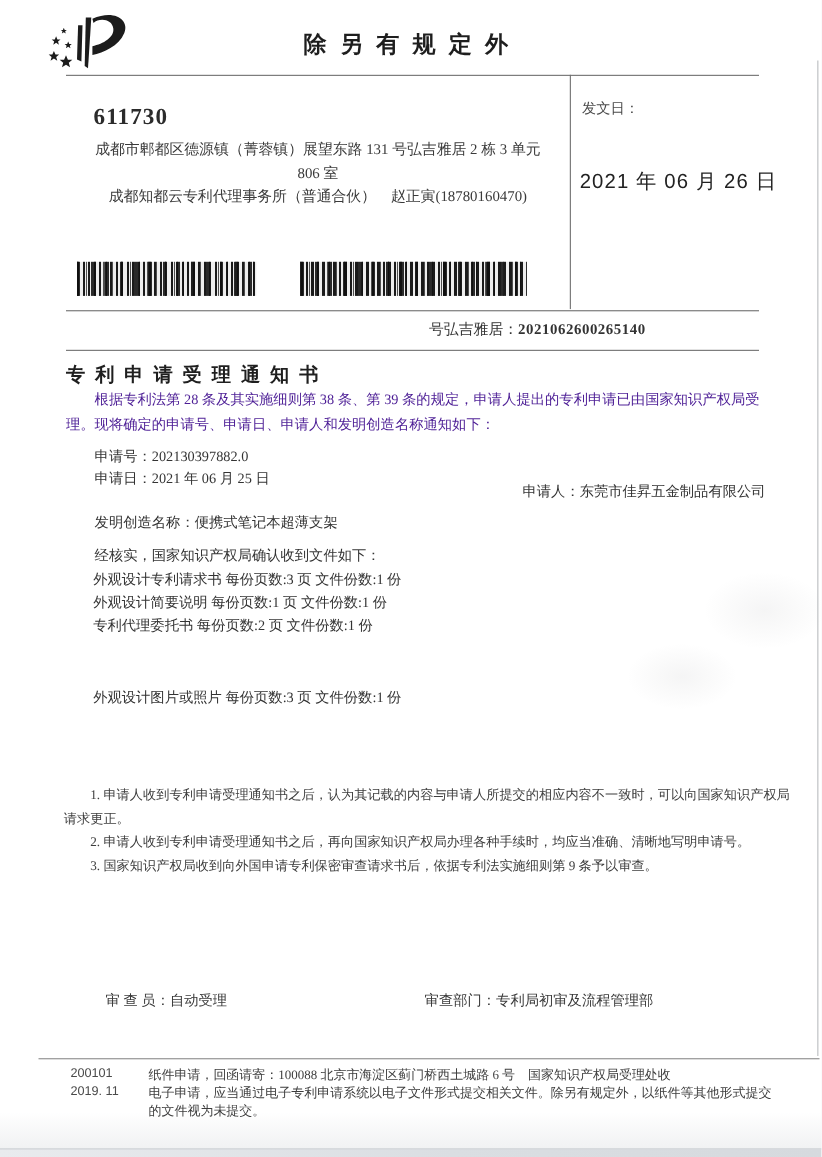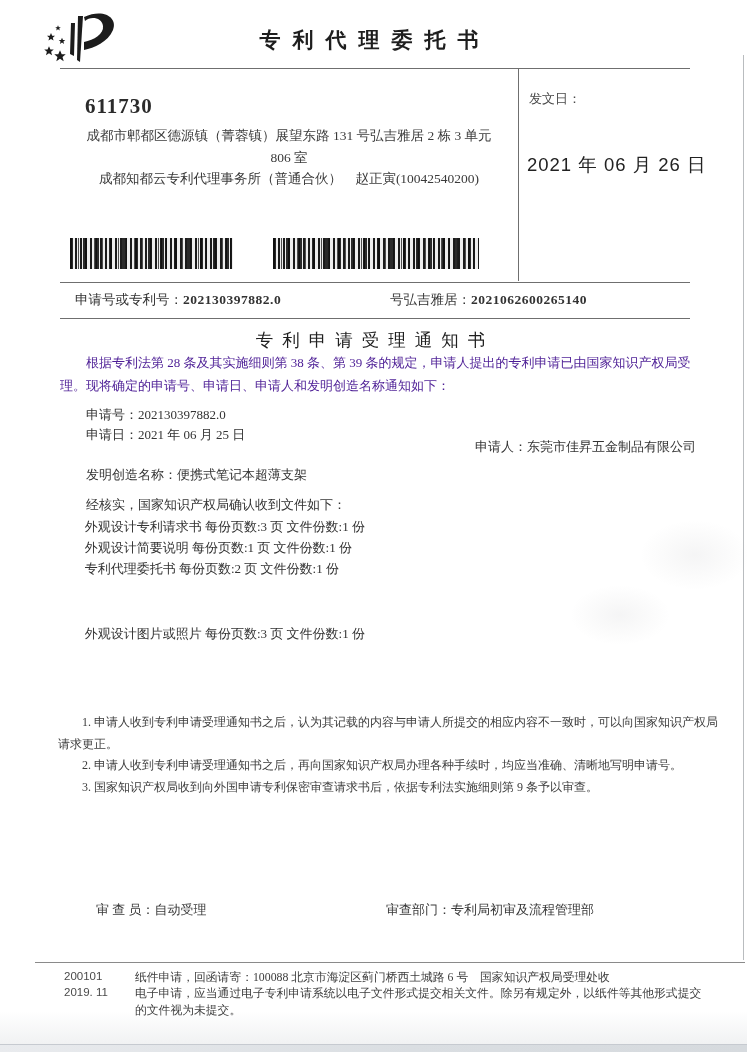--- a/index.html
+++ b/index.html
@@ -35,22 +35,22 @@
       repeating-linear-gradient(90deg, #2a2a2a 0 3px, #ededed 3px 13px);
   }
   #barcode-1{left:70px;width:163px;}
   #barcode-2{left:273px;width:206px;}
 
   .ref-row{top:291px;font-size:13.5px;color:#333;}
   .ref-label{font-weight:normal;}
   .ref-value{font-weight:bold;letter-spacing:.5px;}
 
   .notice-title{
-    top:328px;left:60px;width:630px;text-align:center;
-    font-size:17.5px;font-weight:normal;letter-spacing:9px;color:#1f1f1f;
+    top:328px;left:60px;width:630px;text-align:left;
+    font-size:17.5px;font-weight:bold;letter-spacing:9px;color:#1f1f1f;
   }
   .body-text{left:60px;width:636px;font-size:13px;line-height:22.5px;color:#4c1d95;}
   .indent{text-indent:2em;}
   .field-line{left:60px;width:636px;font-size:13px;color:#333;text-indent:2em;}
   .doc-line{left:60px;width:636px;font-size:13px;color:#333;text-indent:1.9em;}
 
   .hints{left:58px;width:664px;font-size:12px;line-height:21.5px;color:#3d3d3d;}
   .hints p{margin:0;}
   .hints .hint-item{text-indent:2em;}
 
@@ -84,41 +84,38 @@
         <use href="#st" transform="translate(9,29) scale(0.8)"></use>
         <use href="#st" transform="translate(20,33) scale(0.65)"></use>
         <use href="#st" transform="translate(7,43) scale(0.95)"></use>
         <use href="#st" transform="translate(18,48) scale(1.15)"></use>
         <path d="M42 9 C62 0 76 10 71 22 C66 34 52 40 42 42 L42 34 C52 32 62 26 61 18 C60 9 48 8 43 13 Z"></path>
         <polygon points="36,8 41,8 38,54 35,52"></polygon>
         <polygon points="29,15 33,15 32,48 28,46"></polygon>
       </g>
     </svg>
   </div>
-  <div class="abs agency-title sans">专利代理委托书</div>
+  <div class="abs agency-title sans">除另有规定外</div>
 
   <div class="hline" style="top:68px;left:60px;width:630px;"></div>
 
   <div class="abs postcode">611730</div>
   <div class="abs addr addr1">成都市郫都区德源镇（菁蓉镇）展望东路 131 号弘吉雅居 2 栋 3 单元</div>
   <div class="abs addr addr2">806 室</div>
-  <div class="abs addr addr3">成都知都云专利代理事务所（普通合伙）　赵正寅(10042540200)</div>
+  <div class="abs addr addr3">成都知都云专利代理事务所（普通合伙）　赵正寅(18780160470)</div>
 
   <div class="vline" style="top:68px;left:518px;height:213px;"></div>
   <div class="abs dispatch-label">发文日：</div>
   <div class="abs dispatch-date sans">2021 年 06 月 26 日</div>
 
   <div class="abs barcode" id="barcode-1"></div>
   <div class="abs barcode" id="barcode-2"></div>
 
   <div class="hline" style="top:282px;left:60px;width:630px;"></div>
 
-  <div class="abs ref-row" style="left:75px;">
-    <span class="ref-label">申请号或专利号：</span><span class="ref-value">202130397882.0</span>
-  </div>
   <div class="abs ref-row" style="left:390px;">
     <span class="ref-label">号弘吉雅居：</span><span class="ref-value">2021062600265140</span>
   </div>
 
   <div class="hline" style="top:318px;left:60px;width:630px;"></div>
 
   <div class="abs notice-title">专利申请受理通知书</div>
 
   <p class="abs body-text indent" style="top:352px;margin:0;">根据专利法第 28 条及其实施细则第 38 条、第 39 条的规定，申请人提出的专利申请已由国家知识产权局受理。现将确定的申请号、申请日、申请人和发明创造名称通知如下：</p>
 

